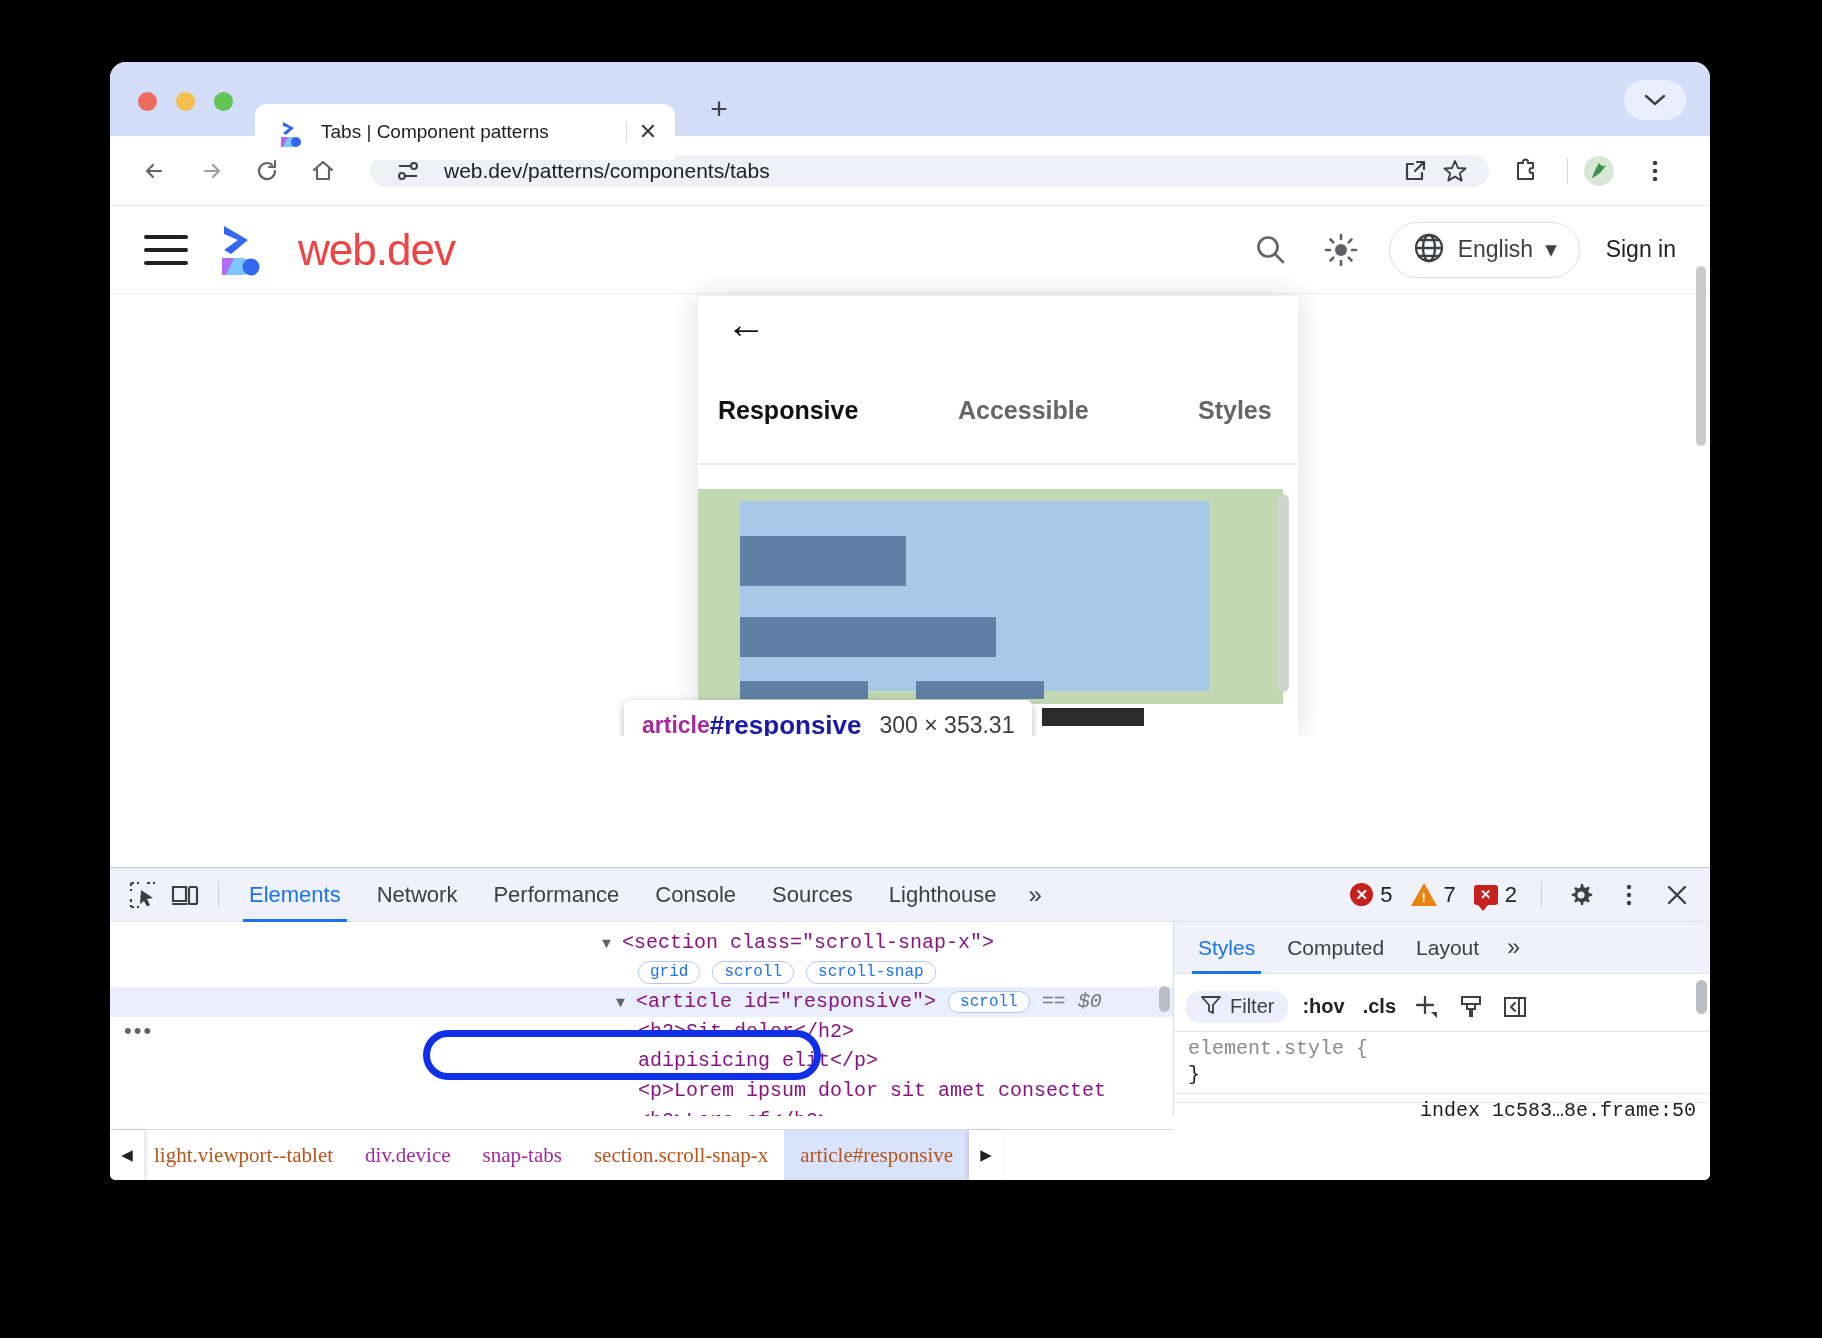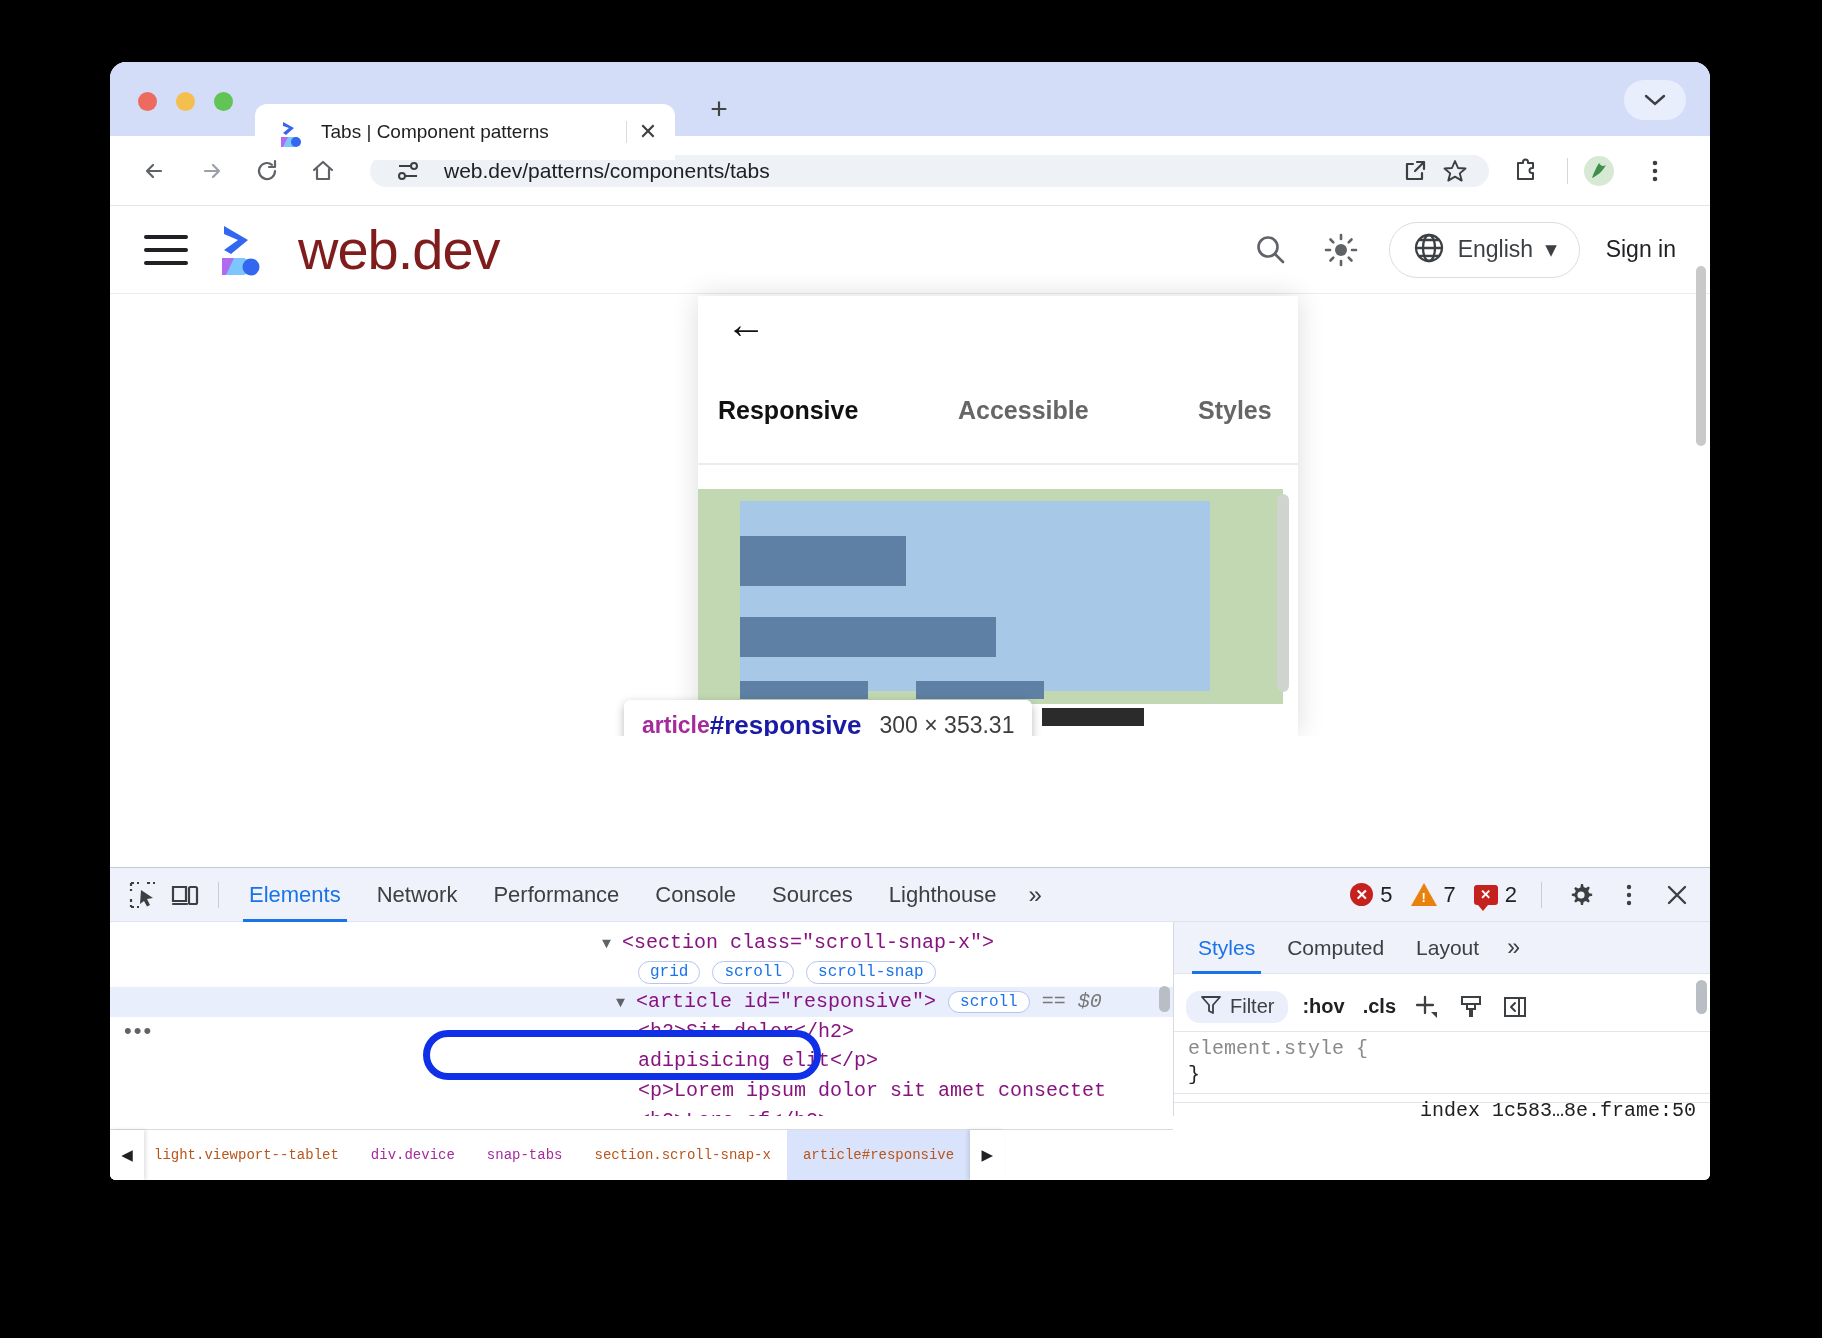--- a/index.html
+++ b/index.html
@@ -44,21 +44,21 @@
   .avatar{width:30px;height:30px;border-radius:50%;background:#d7e9d4;display:flex;
           align-items:center;justify-content:center;font-size:15px;flex:none;}
 
   
   .page{position:relative;height:530px;background:#fff;overflow:hidden;}
   .site-header{height:88px;display:flex;align-items:center;padding:0 34px;box-sizing:border-box;
                border-bottom:1px solid #ececec;}
   .burger{width:44px;height:30px;display:flex;flex-direction:column;justify-content:space-between;margin-right:28px;}
   .burger span{height:4px;background:#202124;border-radius:2px;}
   .wd-logo{width:60px;height:52px;position:relative;margin-right:22px;}
-  .wd-word{font-size:56px;color:#7f1d1d;letter-spacing:-1px;}
+  .wd-word{font-size:44px;color:#ef4444;letter-spacing:-1px;}
   .hdr-right{margin-left:auto;display:flex;align-items:center;gap:26px;}
   .hdr-ico{width:44px;height:44px;display:flex;align-items:center;justify-content:center;color:#5f6368;}
   .lang{height:56px;border:1px solid #dadce0;border-radius:28px;display:flex;align-items:center;
         gap:12px;padding:0 22px;box-sizing:border-box;}
   .lang-txt{font-size:23px;color:#3c4043;}
   .signin{font-size:23px;color:#202124;}
 
   
   .demo{position:absolute;left:588px;top:90px;width:600px;height:440px;background:#fff;
         box-shadow:0 0 26px rgba(0,0,0,.14);}
@@ -145,22 +145,22 @@
   .sp-sel{color:#202124;}
   .sp-link{color:#202124;text-decoration:underline;float:right;}
   .sp-scroll{position:absolute;right:3px;top:58px;width:11px;height:34px;background:#b9bdc4;border-radius:6px;}
 
   
   .crumbs{position:absolute;left:0;bottom:0;width:1063px;height:50px;background:#fff;
           border-top:1px solid #d7dae0;display:flex;align-items:center;}
   .crumb-arrow{width:34px;height:50px;display:flex;align-items:center;justify-content:center;
                font-size:15px;color:#202124;background:#fff;box-shadow:2px 0 4px rgba(0,0,0,.12);
                z-index:2;flex:none;}
-  .crumb{font-size:14px;padding:0 16px;height:50px;line-height:50px;white-space:nowrap;
-         font-family:Liberation Mono, monospace;}
+  .crumb{font-size:21px;padding:0 16px;height:50px;line-height:50px;white-space:nowrap;
+         font-family:Liberation Serif, serif;}
   .crumb.sel{background:#d9e3fb;}
   .c-tag{color:#a52a9c;}
   .c-cls{color:#b9541a;}
   .crumb-arrow-r{width:34px;height:50px;display:flex;align-items:center;justify-content:center;
                  font-size:15px;color:#202124;background:#fff;box-shadow:-2px 0 4px rgba(0,0,0,.12);flex:none;}
 </style>
 </head>
 <body>
 
 <div class="window">

